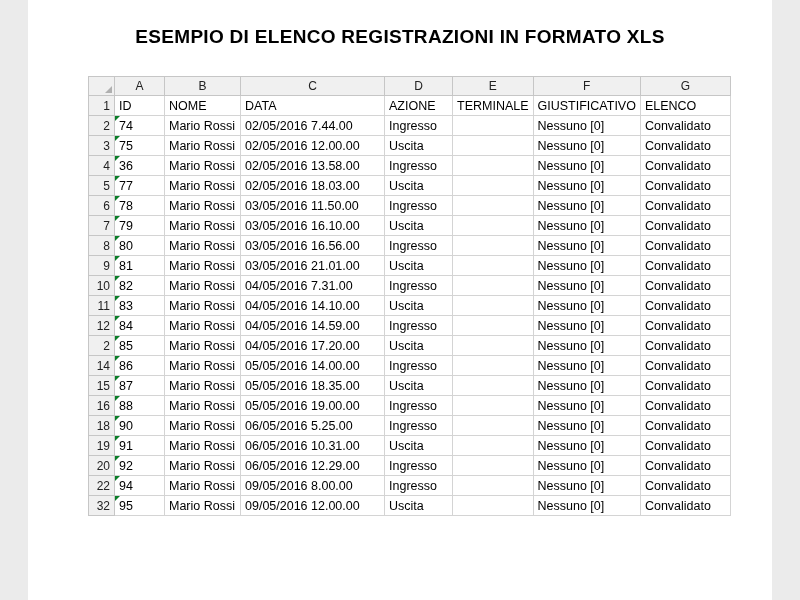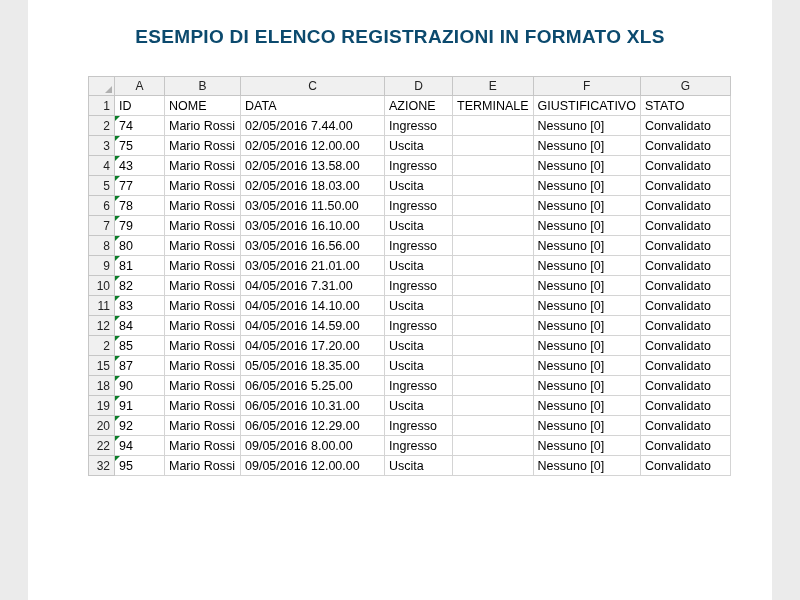--- a/index.html
+++ b/index.html
@@ -28,21 +28,21 @@
   .side-bar.right { right: 0; }
 
   #title {
     position: absolute;
     top: 26px;
     left: 0;
     width: 800px;
     text-align: center;
     font-size: 19px;
     font-weight: bold;
-    color: #0c4a6e;
+    color: #000000;
     letter-spacing: 0.3px;
   }
 
   #sheet {
     position: absolute;
     top: 76px;
     left: 88px;
   }
   table.grid {
     border-collapse: collapse;
@@ -152,21 +152,21 @@
             <td>G</td>
           </tr>
           <tr>
             <td class="rowhead">1</td>
             <td>ID</td>
             <td>NOME</td>
             <td>DATA</td>
             <td>AZIONE</td>
             <td>TERMINALE</td>
             <td>GIUSTIFICATIVO</td>
-            <td>STATO</td>
+            <td>ELENCO</td>
           </tr>
           <tr>
             <td class="rowhead">2</td>
             <td class="cell-id"><span class="marker"></span><span>74</span></td>
             <td>Mario Rossi</td>
             <td>02/05/2016 7.44.00</td>
             <td>Ingresso</td>
             <td></td>
             <td>Nessuno [0]</td>
             <td>Convalidato</td>
@@ -176,21 +176,21 @@
             <td class="cell-id"><span class="marker"></span><span>75</span></td>
             <td>Mario Rossi</td>
             <td>02/05/2016 12.00.00</td>
             <td>Uscita</td>
             <td></td>
             <td>Nessuno [0]</td>
             <td>Convalidato</td>
           </tr>
           <tr>
             <td class="rowhead">4</td>
-            <td class="cell-id"><span class="marker"></span><span>43</span></td>
+            <td class="cell-id"><span class="marker"></span><span>36</span></td>
             <td>Mario Rossi</td>
             <td>02/05/2016 13.58.00</td>
             <td>Ingresso</td>
             <td></td>
             <td>Nessuno [0]</td>
             <td>Convalidato</td>
           </tr>
           <tr>
             <td class="rowhead">5</td>
             <td class="cell-id"><span class="marker"></span><span>77</span></td>
@@ -275,25 +275,45 @@
             <td class="rowhead">2</td>
             <td class="cell-id"><span class="marker"></span><span>85</span></td>
             <td>Mario Rossi</td>
             <td>04/05/2016 17.20.00</td>
             <td>Uscita</td>
             <td></td>
             <td>Nessuno [0]</td>
             <td>Convalidato</td>
           </tr>
           <tr>
+            <td class="rowhead">14</td>
+            <td class="cell-id"><span class="marker"></span><span>86</span></td>
+            <td>Mario Rossi</td>
+            <td>05/05/2016 14.00.00</td>
+            <td>Ingresso</td>
+            <td></td>
+            <td>Nessuno [0]</td>
+            <td>Convalidato</td>
+          </tr>
+          <tr>
             <td class="rowhead">15</td>
             <td class="cell-id"><span class="marker"></span><span>87</span></td>
             <td>Mario Rossi</td>
             <td>05/05/2016 18.35.00</td>
             <td>Uscita</td>
+            <td></td>
+            <td>Nessuno [0]</td>
+            <td>Convalidato</td>
+          </tr>
+          <tr>
+            <td class="rowhead">16</td>
+            <td class="cell-id"><span class="marker"></span><span>88</span></td>
+            <td>Mario Rossi</td>
+            <td>05/05/2016 19.00.00</td>
+            <td>Ingresso</td>
             <td></td>
             <td>Nessuno [0]</td>
             <td>Convalidato</td>
           </tr>
           <tr>
             <td class="rowhead">18</td>
             <td class="cell-id"><span class="marker"></span><span>90</span></td>
             <td>Mario Rossi</td>
             <td>06/05/2016 5.25.00</td>
             <td>Ingresso</td>

